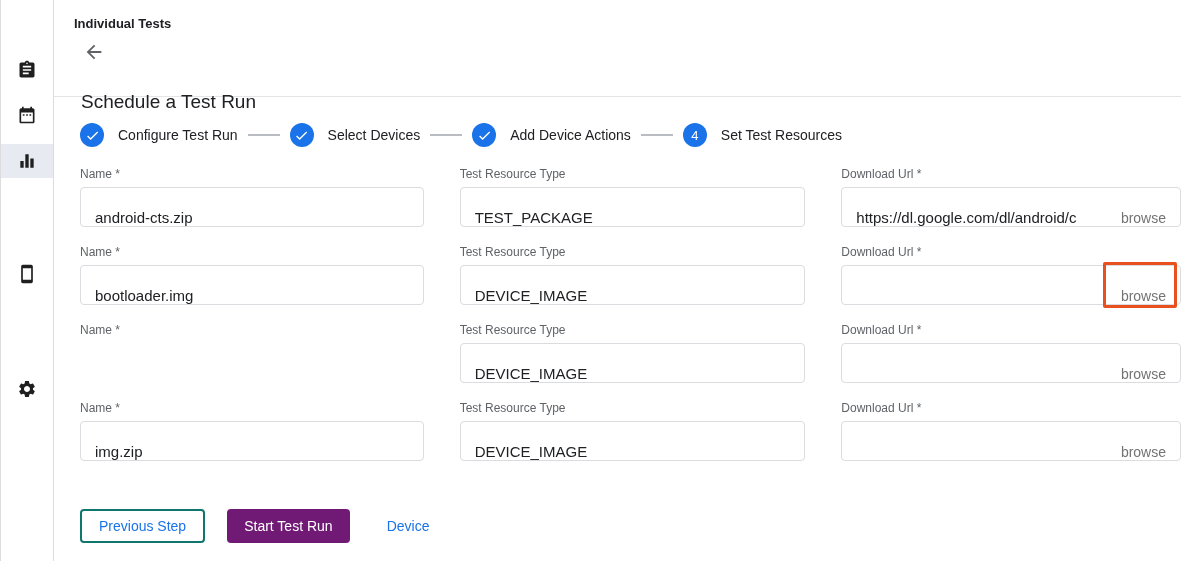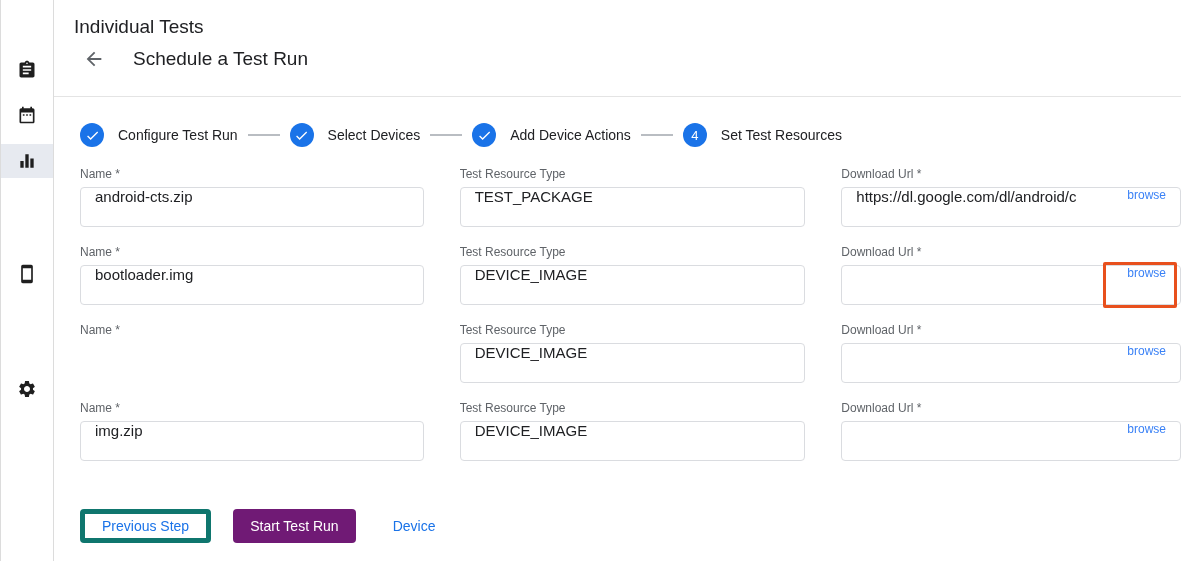--- a/index.html
+++ b/index.html
@@ -11,22 +11,22 @@
   .sidebar { position:relative; width:54px; height:100%; flex:none; background:#fff;
              border-left:1px solid #dcdcdc; border-right:1px solid #dcdcdc; }
   .side-item { position:absolute; left:0; width:100%; height:34px;
                display:flex; align-items:center; justify-content:center; cursor:pointer; }
   .side-item svg { width:20px; height:20px; fill:#1f1f1f; }
   .side-item.selected { background:#e7eaf0; }
 
   
   .main { flex:1; min-width:0; }
   header { height:97px; padding:16px 0 0 20px; border-bottom:1px solid #e4e4e4; }
-  .breadcrumb { font-size:19px; color:#202124; }
-  .title-row { display:flex; align-items:center; margin-top:8px; padding-left:7px; gap:26px; }
+  .breadcrumb { font-size:13px; color:#202124;font-weight:bold; }
+  .title-row { display:flex; margin-top:8px; padding-left:7px; gap:26px;flex-direction:column; }
   .back-btn { width:26px; height:26px; border:none; background:transparent; cursor:pointer;
               display:flex; align-items:center; justify-content:center; padding:0; }
   .back-btn svg { width:22px; height:22px; fill:#5f6368; }
   .page-title { font-size:19px; font-weight:400; color:#202124; }
 
   
   .stepper { display:flex; align-items:center; margin:26px 0 0 26px; }
   .step { display:flex; align-items:center; gap:14px; cursor:pointer; }
   .step-circle { width:24px; height:24px; border-radius:50%; background:#1a73e8; color:#fff;
                  display:flex; align-items:center; justify-content:center;
@@ -34,34 +34,34 @@
   .step-circle svg { width:15px; height:15px; fill:#fff; }
   .step-label { font-size:14px; color:#202124; white-space:nowrap; }
   .connector { width:32px; height:2px; background:#b9bdc2; margin:0 10px; flex:none; }
 
   
   .form { margin:20px 0 0 26px; }
   .form-row { display:flex; gap:36px; margin-bottom:18px; }
   .field.c1 { width:344px; } .field.c2 { width:346px; } .field.c3 { width:340px; }
   .field-label { font-size:12px; color:#5f6368; margin-bottom:6px; }
   .field-box { height:40px; border:1px solid #dadce0; border-radius:4px; background:#fff;
-               display:flex; align-items:flex-start; padding:0 14px; }
+               display:flex; align-items:flex-end; padding:0 14px; }
   .field-box input { border:none; outline:none; background:transparent; flex:1; min-width:0;
                      font-family:inherit; font-size:15px; color:#202124;
                      white-space:nowrap; overflow:hidden; }
   .url-box { position:relative; }
-  .browse-link { color:#3b82f6; font-size:12px; margin-left:10px; flex:none; cursor:pointer; }
+  .browse-link { color:#737373; font-size:14px; margin-left:10px; flex:none; cursor:pointer; }
   .browse-highlight { position:absolute; right:3px; top:-4px; width:74px; height:46px;
                       border:3px solid #e8501d; border-radius:2px; pointer-events:none; }
 
   
   .footer { display:flex; align-items:center; margin:48px 0 0 26px; }
   .btn { height:34px; padding:0 17px; border-radius:4px; font-size:14px; font-weight:500;
          font-family:inherit; cursor:pointer; }
-  .btn-outline { background:#fff; border:5px solid #0f766e; color:#1a73e8; }
+  .btn-outline { background:#fff; border:2px solid #0f766e; color:#1a73e8; }
   .btn-primary { background:#701a75; border:none; color:#fff; margin-left:22px; }
   .cancel-link { color:#1a73e8; font-size:14px; font-weight:500; margin-left:37px; cursor:pointer; }
 </style>
 </head>
 <body>
 
 <div class="app">
 
   <nav class="sidebar">
     <div class="side-item" style="top:53px">

